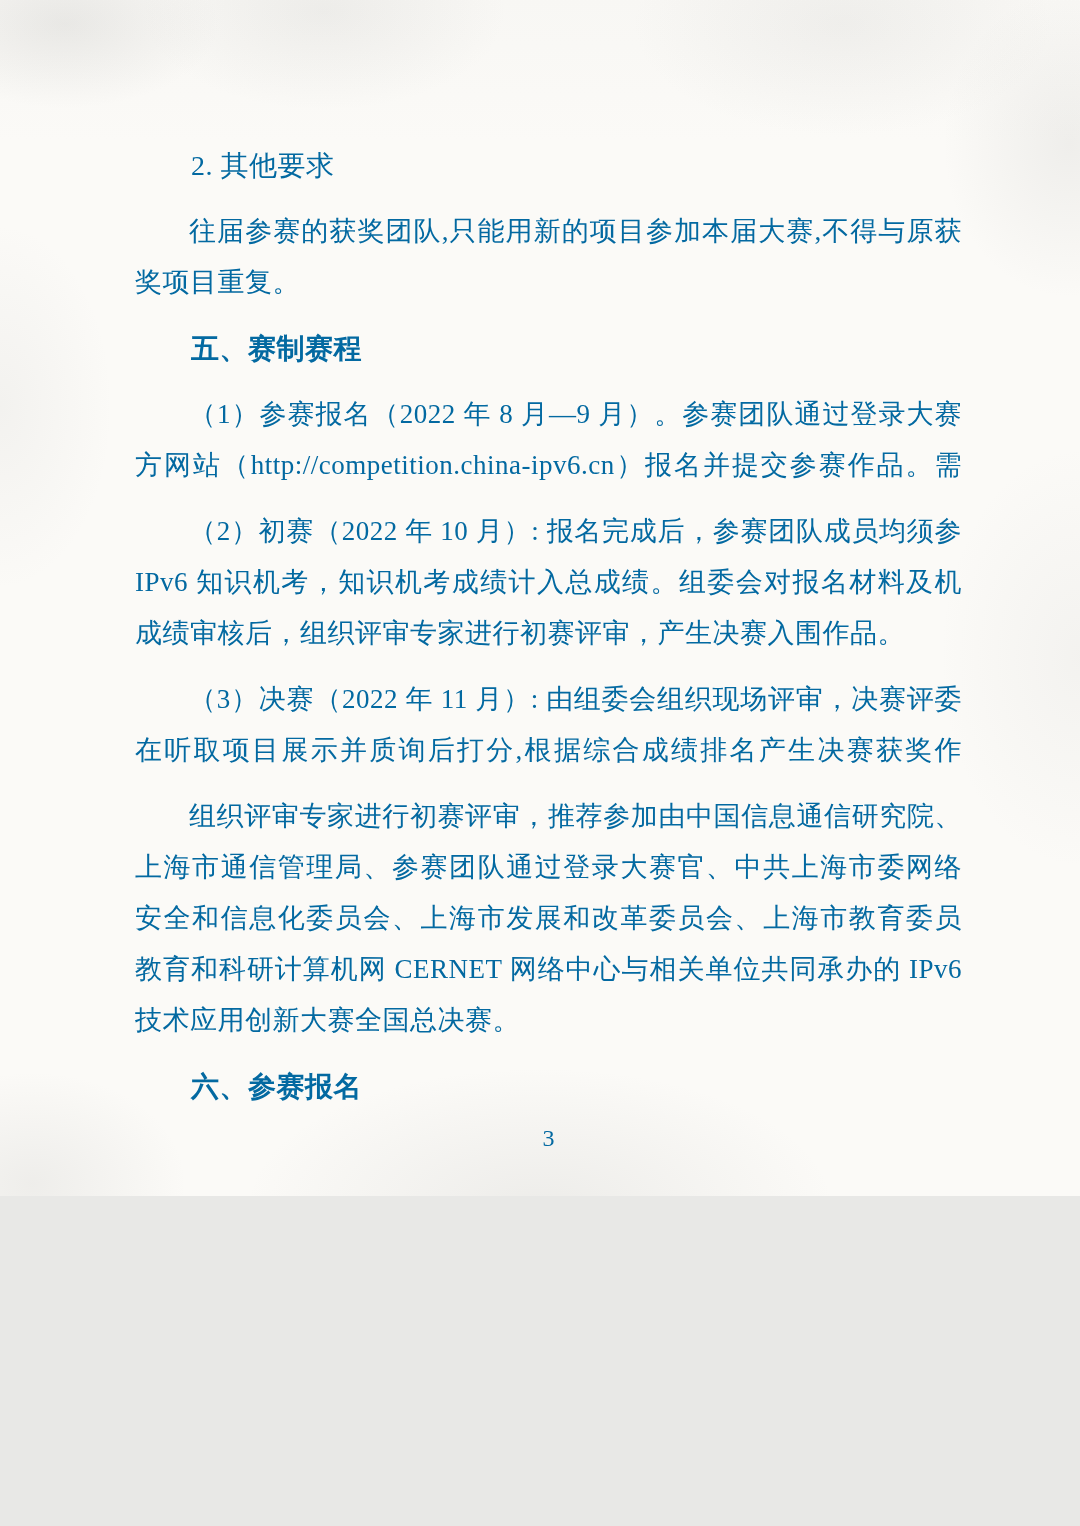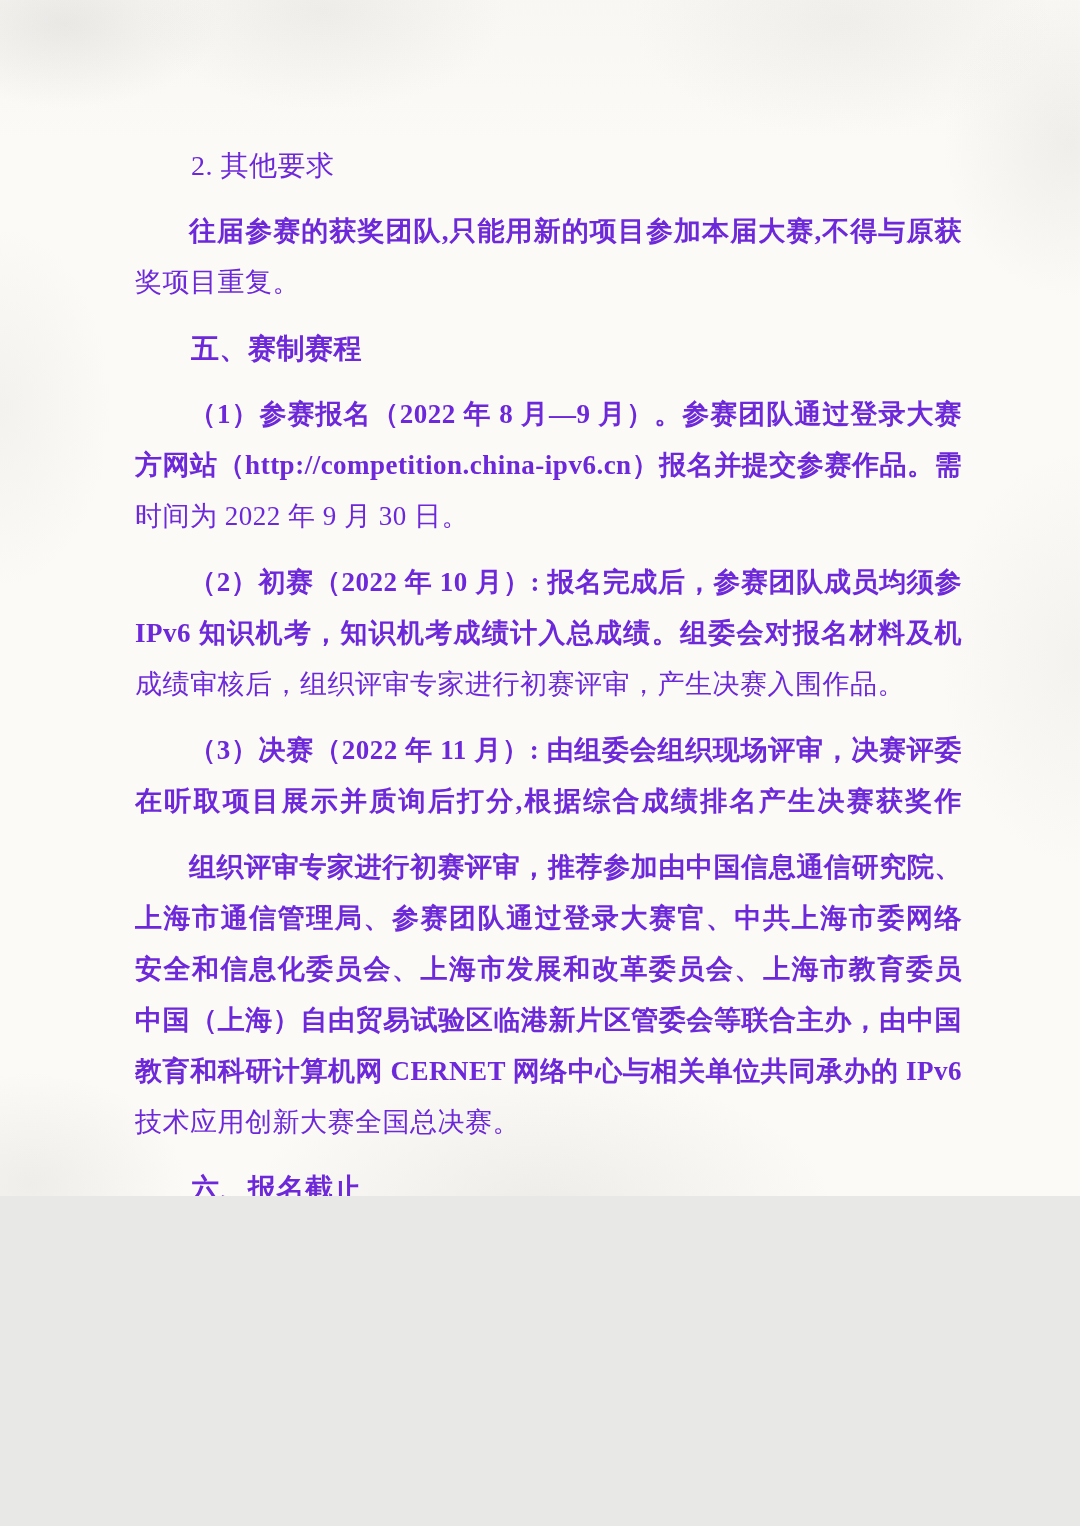--- a/index.html
+++ b/index.html
@@ -5,21 +5,21 @@
   html, body { margin: 0; padding: 0; }
   body { background: #e8e8e6; }
 
   .page {
     position: relative;
     width: 1080px;
     height: 1196px;
     background: #fbfaf7;
     overflow: hidden;
     font-family: "Liberation Serif", "DejaVu Serif", serif;
-    color: #6d28d9;
+    color: #0369a1;
   }
 
   
   .noise {
     position: absolute;
     inset: 0;
     pointer-events: none;
     background:
       radial-gradient(220px 120px at 6% 2%,  rgba(160,160,158,0.18), rgba(160,160,158,0) 70%),
       radial-gradient(260px 140px at 30% 1%, rgba(170,170,168,0.14), rgba(170,170,168,0) 70%),
@@ -47,21 +47,20 @@
     line-height: 51px;
     letter-spacing: 0.5px;
     white-space: normal;
     overflow: hidden;
     max-height: 51px;
   }
   .line.first { text-indent: 2em; }
   .line.fill {
     text-align: justify;
     text-align-last: justify;
-    font-weight: bold;
   }
 
   .heading .line {
     font-family: Liberation Sans, sans-serif;
     font-weight: 700;
     font-size: 28px;
   }
 
   .sub .line {
     font-size: 28px;
@@ -92,44 +91,42 @@
     </div>
 
     <div class="block heading">
       <div class="line first">五、赛制赛程</div>
     </div>
 
 
     <div class="block">
       <div class="line first fill">（1）参赛报名（2022 年 8 月—9 月）。参赛团队通过登录大赛官</div>
       <div class="line fill">方网站（http://competition.china-ipv6.cn）报名并提交参赛作品。需上</div>
-      <div class="line">时间为 2022 年 9 月 30 日。</div>
     </div>
 
     <div class="block">
       <div class="line first fill">（2）初赛（2022 年 10 月）: 报名完成后，参赛团队成员均须参加</div>
       <div class="line fill">IPv6 知识机考，知识机考成绩计入总成绩。组委会对报名材料及机考</div>
       <div class="line">成绩审核后，组织评审专家进行初赛评审，产生决赛入围作品。</div>
     </div>
 
     <div class="block">
       <div class="line first fill">（3）决赛（2022 年 11 月）: 由组委会组织现场评审，决赛评委会</div>
       <div class="line fill">在听取项目展示并质询后打分,根据综合成绩排名产生决赛获奖作品。</div>
     </div>
 
     <div class="block">
       <div class="line first fill">组织评审专家进行初赛评审，推荐参加由中国信息通信研究院、</div>
       <div class="line fill">上海市通信管理局、参赛团队通过登录大赛官、中共上海市委网络</div>
       <div class="line fill">安全和信息化委员会、上海市发展和改革委员会、上海市教育委员会、</div>
-      <div class="line fill">中国（上海）自由贸易试验区临港新片区管委会等联合主办，由中国</div>
       <div class="line fill">教育和科研计算机网 CERNET 网络中心与相关单位共同承办的 IPv6</div>
       <div class="line">技术应用创新大赛全国总决赛。</div>
     </div>
 
     <div class="block heading">
-      <div class="line first">六、报名截止</div>
+      <div class="line first">六、参赛报名</div>
     </div>
 
 
     <div class="page-number">3</div>
 
   </div>
 </div>
 
 </body></html>

